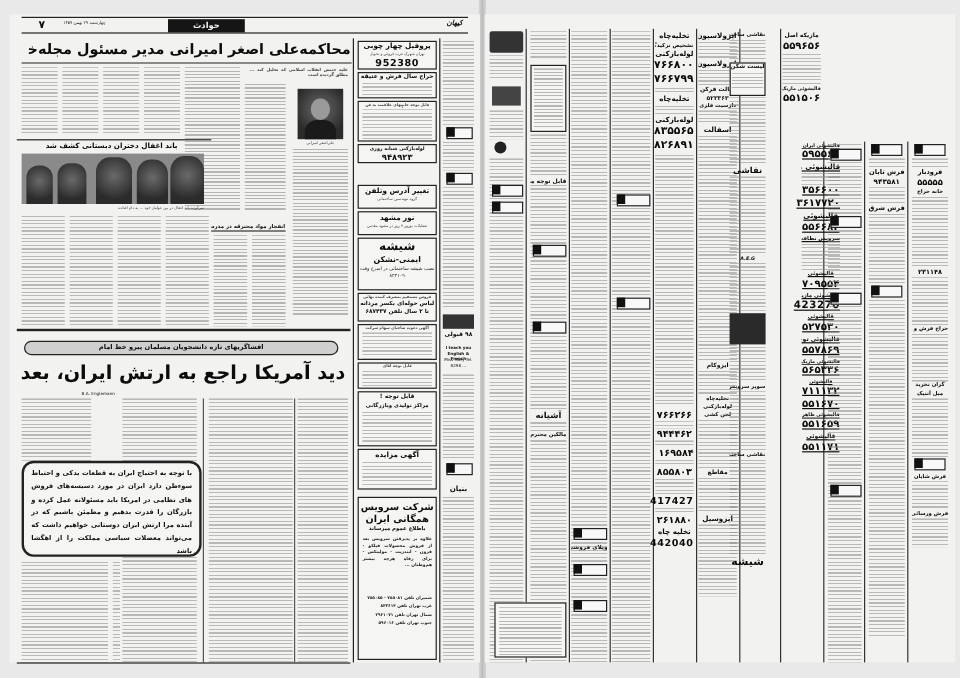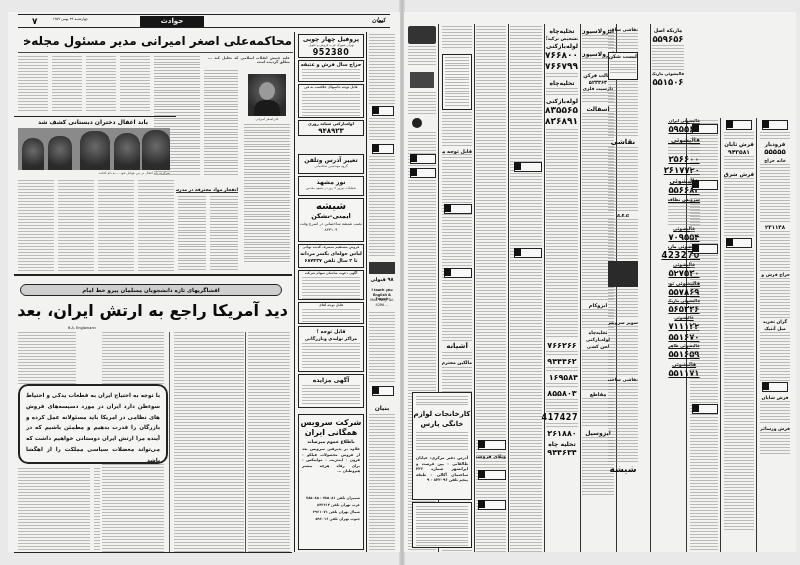--- a/index.html
+++ b/index.html
@@ -202,26 +202,20 @@
   <div class="abs fill" style="left:38px;top:14px;width:30px;height:24px;"></div>
   <div class="abs box" style="left:38px;top:42px;width:30px;height:56px;">
     <div class="fill2" style="height:50px;margin:2px;"></div>
   </div>
   <div class="abs fill" style="left:38px;top:100px;width:30px;height:440px;"></div>
   <div class="abs hd" style="left:38px;top:136px;width:30px;font-size:5px;background:#f2f2f0;">قابل توجه مالکان</div>
   <div class="abs hd" style="left:38px;top:330px;width:30px;font-size:7px;background:#f2f2f0;">آشیانه</div>
   <div class="abs hd" style="left:38px;top:348px;width:30px;font-size:4.5px;background:#f2f2f0;">مالکین محترم</div>
   <div class="tag" style="left:40px;top:192px;width:26px;"></div>
   <div class="tag" style="left:40px;top:256px;width:26px;"></div>
-  <div class="abs box" style="left:8px;top:380px;width:60px;height:108px;">
-    <div class="fill2" style="height:10px;margin:3px;"></div>
-    <div class="hd" style="font-size:7px;line-height:10px;white-space:normal;">کارخانجات لوازم خانگی پارس</div>
-    <div class="fill2" style="height:20px;margin:3px;"></div>
-    <div class="txt" style="height:34px;margin:0 3px;font-size:3.8px;line-height:5.6px;color:#222;font-weight:bold;">آدرس دفتر مرکزی: خیابان طالقانی - بین فرصت و ایرانشهر شماره ۲۴۶ ساختمان آکالی - طبقه پنجم تلفن ۸۲۲۰۹۶ - ۹</div>
-  </div>
   <div class="abs box" style="left:8px;top:490px;width:60px;height:46px;">
     <div class="fill2" style="height:40px;margin:3px;"></div>
   </div>
   <div class="abs hd" style="left:72px;top:442px;width:30px;font-size:4.8px;background:#f2f2f0;">ویلای فروشی</div>
 
   <div class="abs fill" style="left:72px;top:14px;width:30px;height:526px;"></div>
   <div class="tag" style="left:74px;top:428px;width:26px;"></div>
   <div class="tag" style="left:74px;top:458px;width:26px;"></div>
   <div class="tag" style="left:74px;top:488px;width:26px;"></div>
 
@@ -247,21 +241,21 @@
     <div class="num" style="font-size:8px;line-height:10px;">۹۴۴۴۶۲</div>
     <div class="fill" style="height:6px;"></div>
     <div class="num" style="font-size:8px;line-height:10px;text-align:right;">۱۶۹۵۸۴</div>
     <div class="fill" style="height:6px;"></div>
     <div class="num" style="font-size:8px;line-height:10px;">۸۵۵۸۰۳</div>
     <div class="fill" style="height:14px;"></div>
     <div class="num" style="font-size:8px;line-height:10px;">417427</div>
     <div class="fill" style="height:6px;"></div>
     <div class="num" style="font-size:8px;line-height:10px;">۲۶۱۸۸۰</div>
     <div class="hd" style="font-size:6px;line-height:9px;">تخلیه چاه</div>
-    <div class="num" style="font-size:8px;line-height:10px;">۹۴۴۶۳۴</div>
+    <div class="num" style="font-size:8px;line-height:10px;">442040</div>
   </div>
 
   <div class="abs" style="left:178px;top:14px;width:32px;height:526px;">
     <div class="hd" style="font-size:6px;line-height:9px;">ایزولاسیون</div>
     <div class="fill" style="height:14px;"></div>
     <div class="hd" style="font-size:6px;line-height:9px;">ایزولاسیون</div>
     <div class="fill" style="height:14px;"></div>
     <div class="hd" style="font-size:5px;line-height:7px;">سالت فرکن</div>
     <div class="num" style="font-size:5px;line-height:6px;">۵۲۳۳۶۳</div>
     <div class="hd" style="font-size:4.5px;line-height:7px;">دارسیت فلزی</div>

